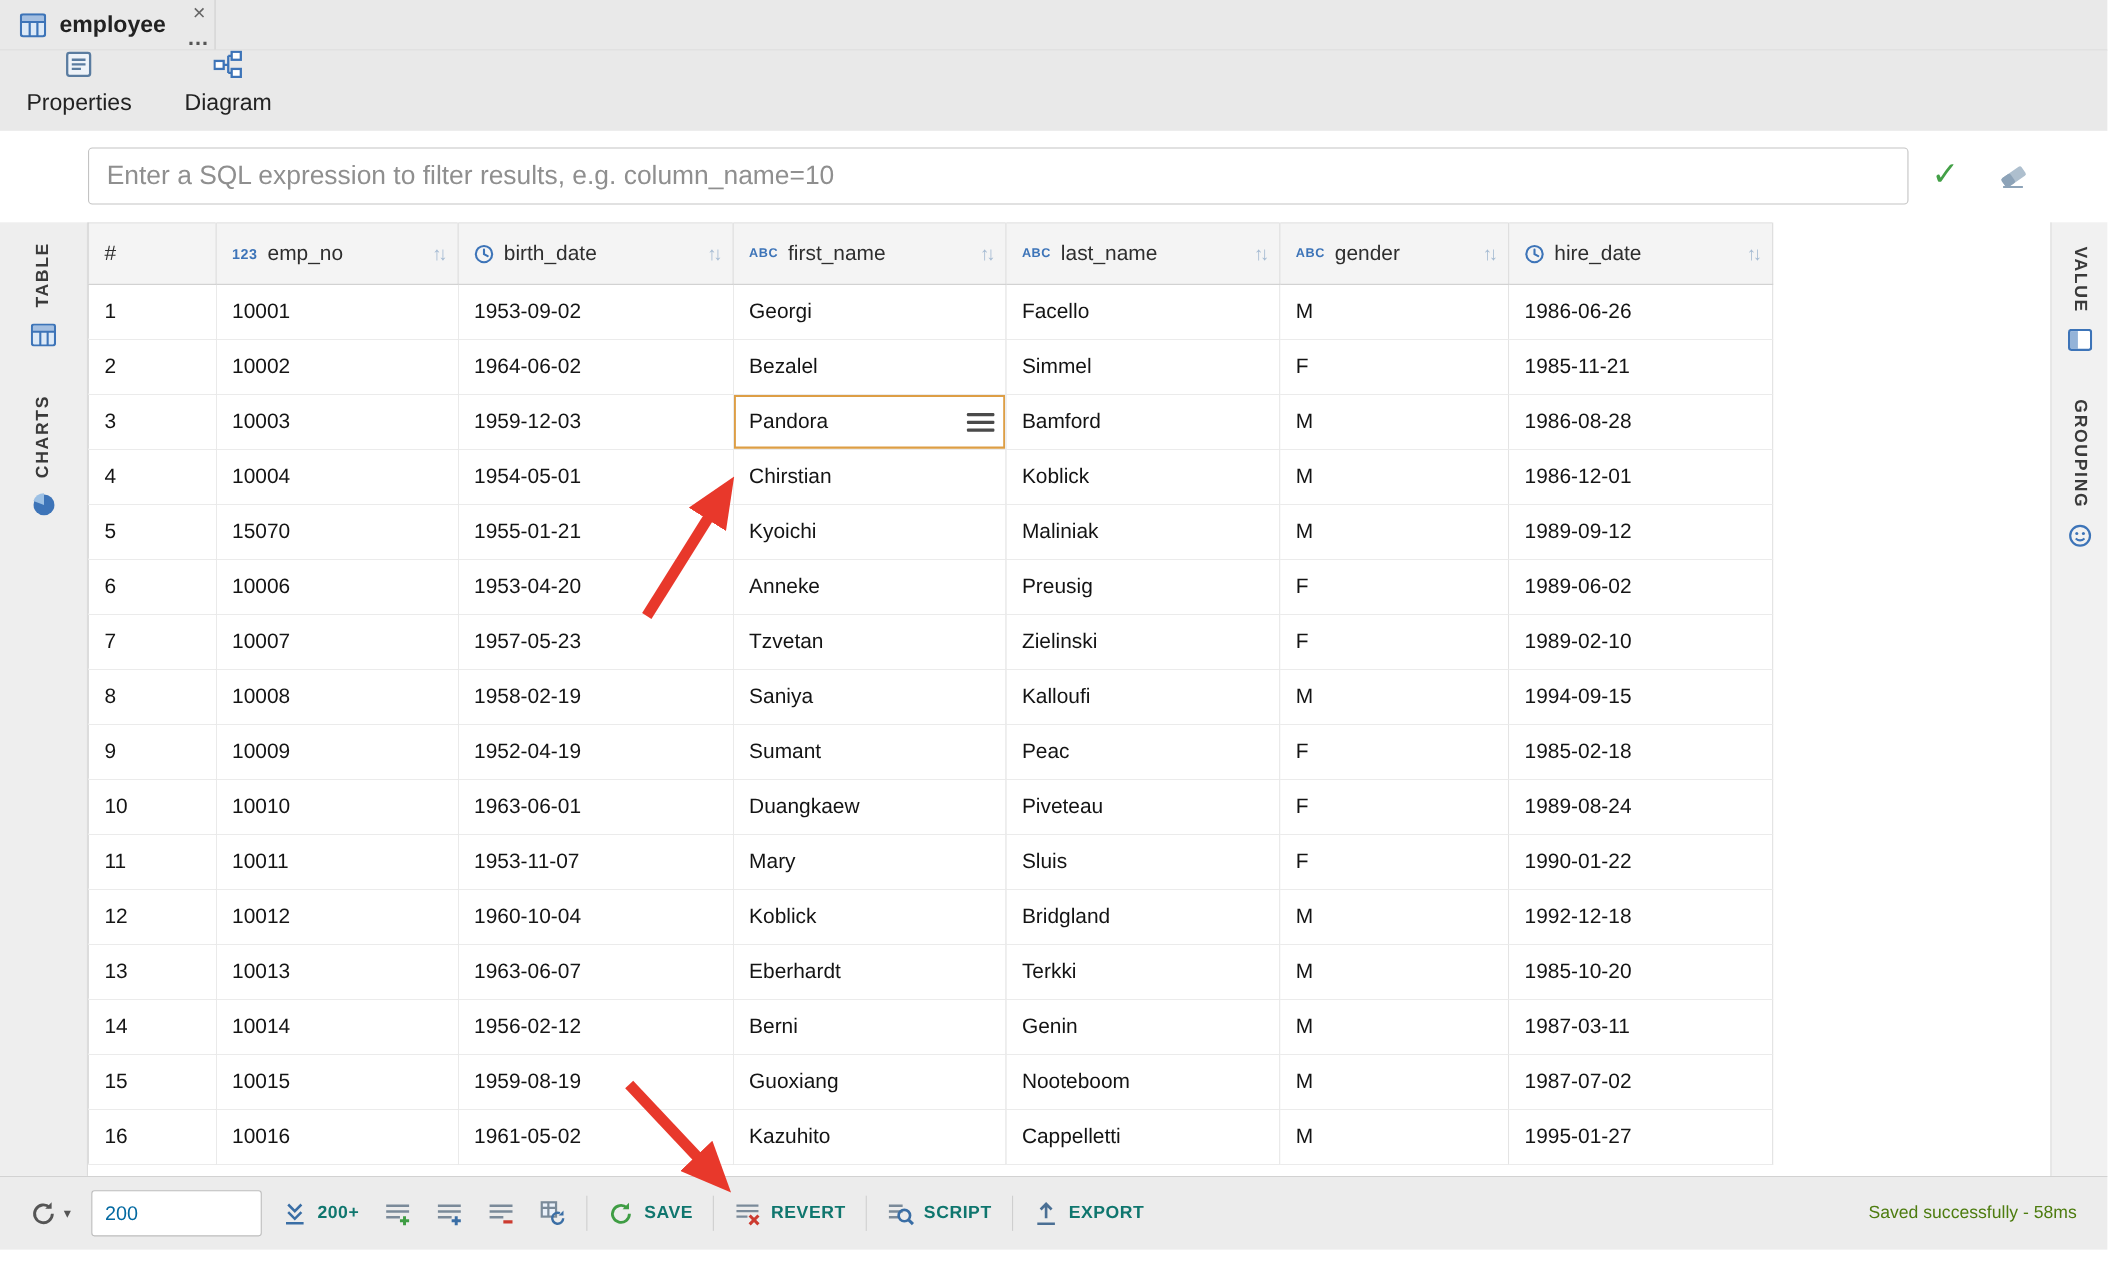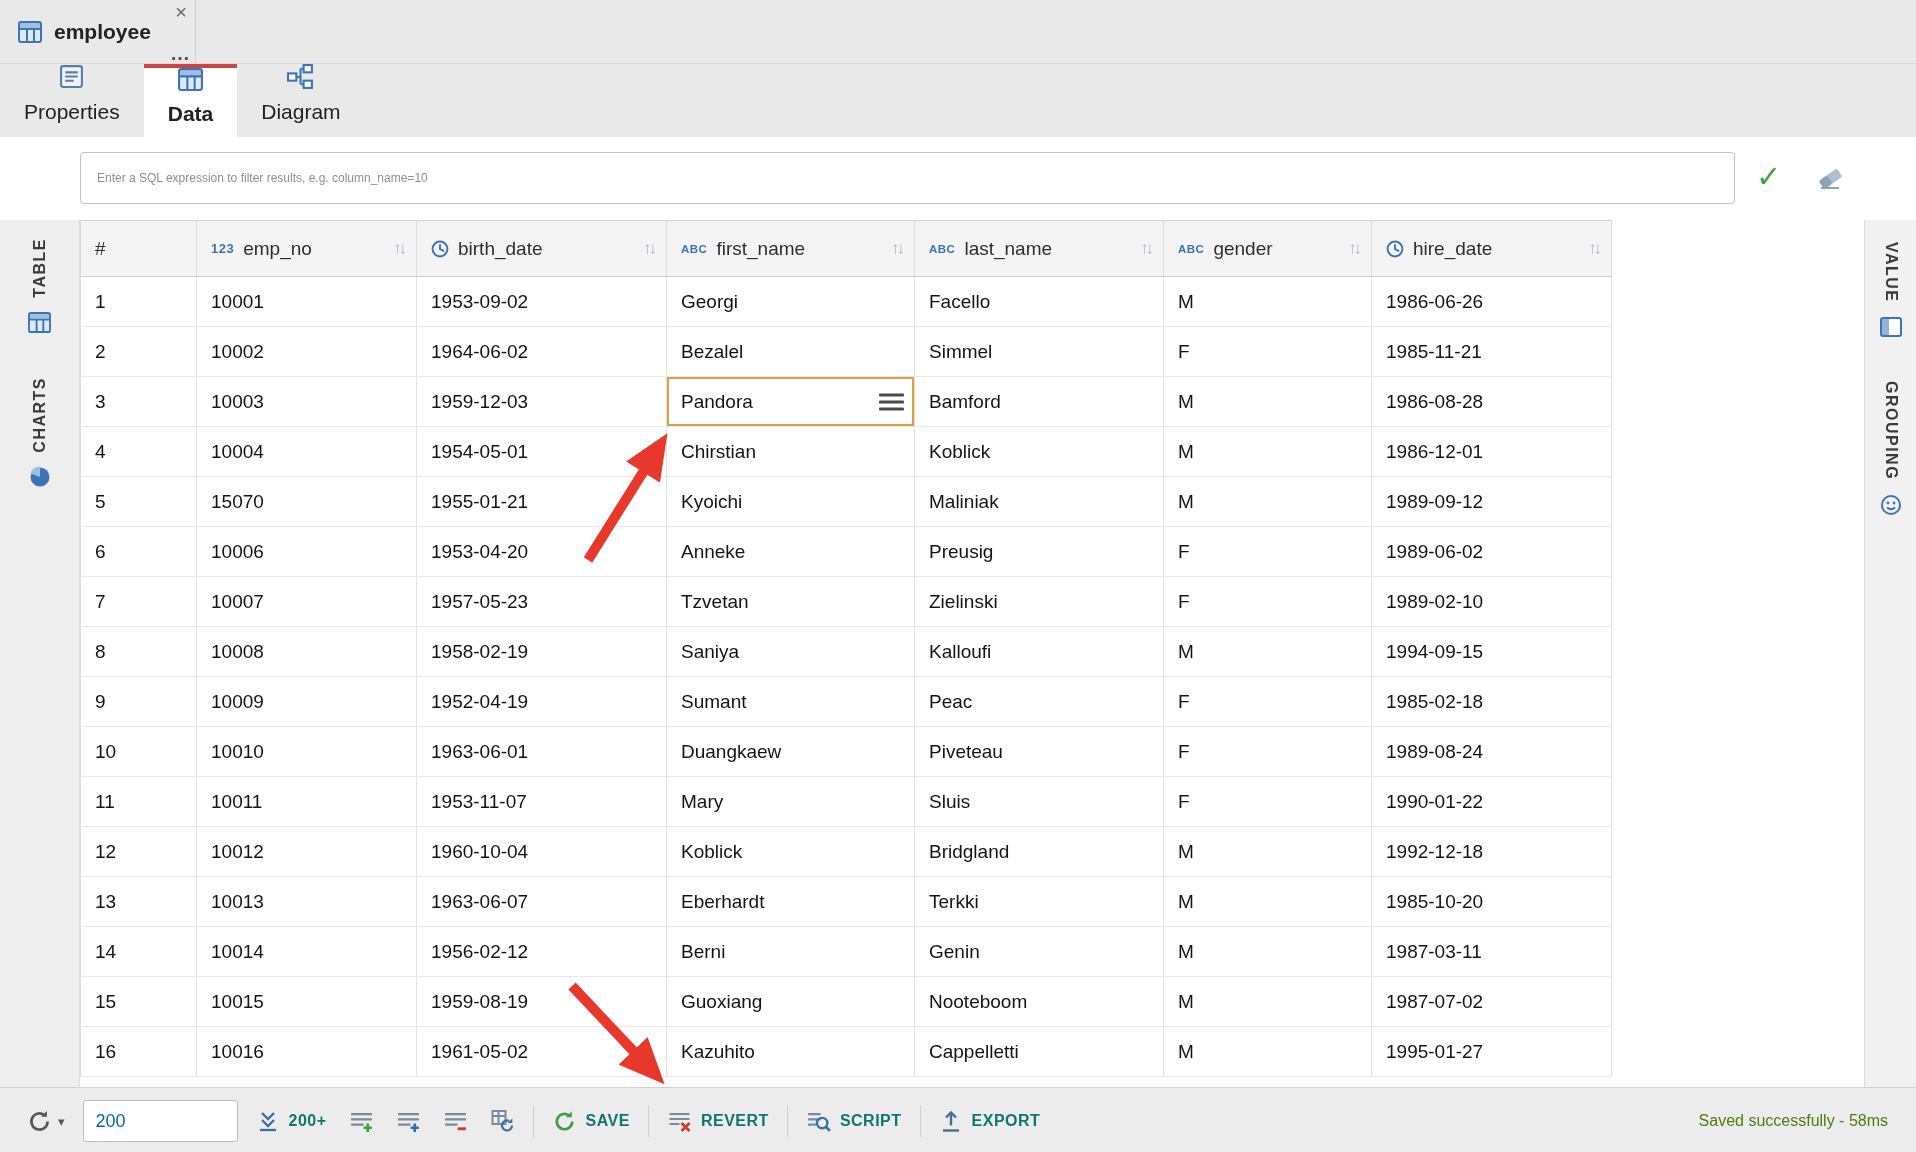--- a/index.html
+++ b/index.html
@@ -3,40 +3,40 @@
 <meta charset="utf-8">
 <style>
   * { box-sizing: border-box; margin: 0; padding: 0; }
   html, body { width: 1916px; height: 1152px; overflow: hidden; }
   body {
     font-family: "Liberation Sans", "DejaVu Sans", sans-serif;
     background: #ffffff; color: #1c1c1c; position: relative;
   }
 
   
-  .strip1 { height: 64px; background: #e9e9e9; border-bottom: 1px solid #dadada; display: flex; }
+  .strip1 { height: 46px; background: #e9e9e9; border-bottom: 1px solid #dadada; display: flex; }
   .etab {
     position: relative; display: flex; align-items: center; gap: 12px;
     padding: 0 44px 0 18px; border-right: 1px solid #cfcfcf; cursor: default;
   }
   .etab .title { font-size: 21px; font-weight: bold; color: #222; }
   .etab .close { position: absolute; top: 2px; right: 8px; font-size: 20px; color: #666; line-height: 20px; cursor: pointer; }
   .etab .overflow { position: absolute; bottom: -2px; right: 4px; font-size: 20px; font-weight: bold; color: #555; letter-spacing: 1px; cursor: pointer; }
 
   
   .strip2 { height: 73px; background: #e9e9e9; display: flex; align-items: stretch; }
   .vtab { display: flex; align-items: center; gap: 11px; padding: 0 24px; font-size: 21px; color: #222; cursor: pointer; flex-direction: column; }
   .vtab.active { background: #ffffff; border-top: 4px solid #c9473f; font-weight: bold; }
 
   
   .filterbar { height: 83px; background: #ffffff; position: relative; }
   .filter-input {
     position: absolute; left: 80px; top: 15px; width: 1655px; height: 52px;
     border: 1px solid #c3c3c3; border-radius: 4px; padding: 0 16px;
-    font-size: 12px; font-family: inherit; color: #1d4ed8; outline: none;
+    font-size: 24px; font-family: inherit; color: #1d4ed8; outline: none;
   }
   .filter-input::placeholder { color: #8f8f8f; }
   .filter-apply { position: absolute; left: 1756px; top: 22px; font-size: 30px; font-weight: bold; color: #43a047; cursor: pointer; line-height: 36px; }
   .filter-clear { position: absolute; left: 1815px; top: 28px; cursor: pointer; }
 
   
   .main { height: 867px; display: flex; }
   .left-rail {
     width: 80px; background: #eeeeee; border-right: 1px solid #dcdcdc;
     display: flex; flex-direction: column; align-items: center; padding-top: 18px; gap: 14px;
@@ -114,30 +114,20 @@
 
 <div class="strip2">
   <div class="vtab">
     <span>
       <svg width="25" height="25" viewBox="0 0 24 24">
           <rect x="2" y="2" width="20" height="20" rx="2" fill="#eef3f9" stroke="#5a7ca0" stroke-width="2"></rect>
           <path d="M6 8h12M6 12h12M6 16h8" stroke="#5a7ca0" stroke-width="2"></path>
         </svg>
     </span>
     <span>Properties</span>
-  </div>
-  <div class="vtab active">
-    <span>
-      <svg width="25" height="23" viewBox="0 0 24 22">
-          <rect x="1" y="1" width="22" height="20" rx="2" fill="#dce9f7" stroke="#3d74b8" stroke-width="2"></rect>
-          <path d="M1 8 H23 M9 8 V21 M16 8 V21" stroke="#3d74b8" stroke-width="2"></path>
-          <rect x="2" y="2" width="20" height="6" fill="#3d74b8" opacity="0.35"></rect>
-        </svg>
-    </span>
-    <span>Data</span>
   </div>
   <div class="vtab">
     <span>
       <svg width="27" height="25" viewBox="0 0 26 24">
           <rect x="1" y="9" width="8" height="7" fill="#fff" stroke="#3d74b8" stroke-width="2"></rect>
           <rect x="16" y="1" width="8" height="7" fill="#fff" stroke="#3d74b8" stroke-width="2"></rect>
           <rect x="16" y="16" width="8" height="7" fill="#fff" stroke="#3d74b8" stroke-width="2"></rect>
           <path d="M9 12.5 H13 M13 4.5 H16 M13 19.5 H16 M13 4.5 V19.5" stroke="#3d74b8" stroke-width="2" fill="none"></path>
         </svg>
     </span>

